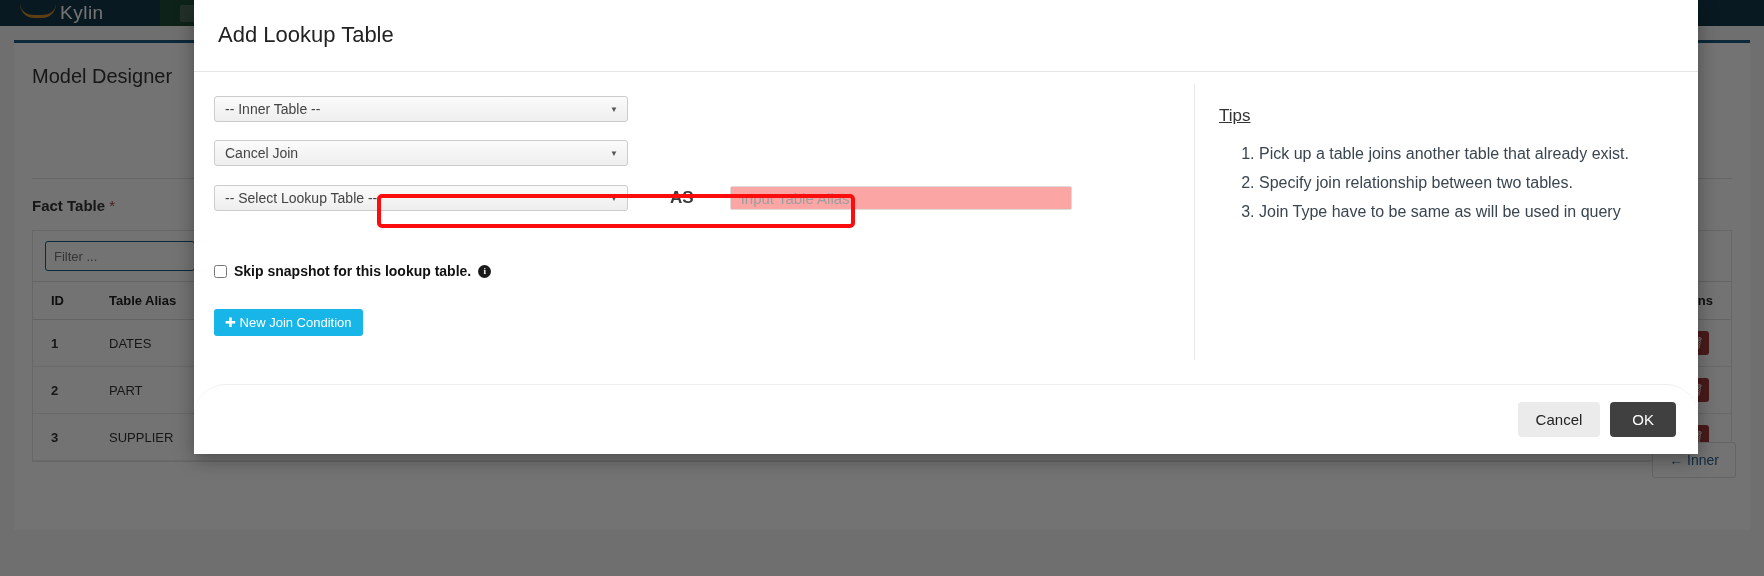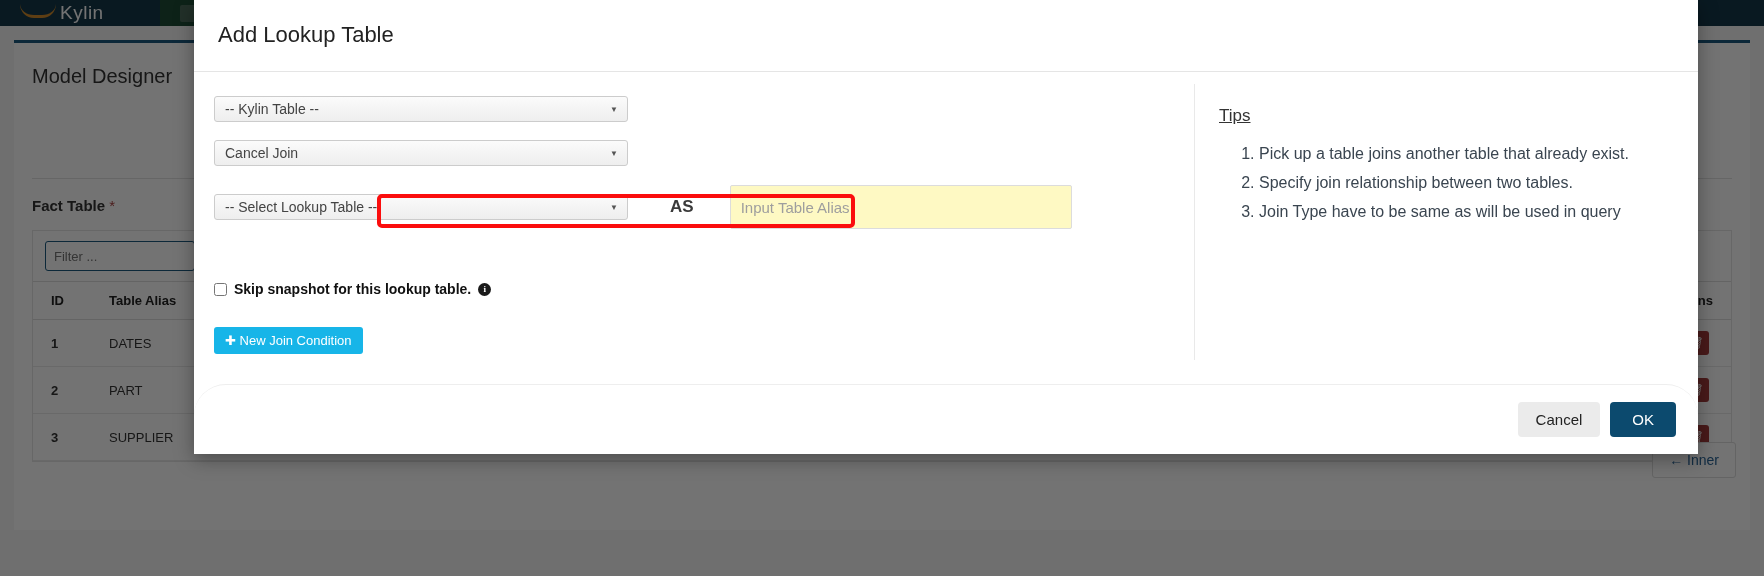--- a/index.html
+++ b/index.html
@@ -308,28 +308,28 @@
   }
 
   .as-label {
     font-size: 17px;
     font-weight: 700;
     color: #3a3a3a;
     margin: 0 36px 0 42px;
   }
   .alias-input {
     width: 342px;
-    height: 44px;
+    height: 24px;
     border: 1px solid #dcdcdc;
     border-radius: 2px;
     padding: 0 10px;
     font-size: 15px;
     color: #666;
     font-family: inherit;
-    background: #fef9c3;
+    background: #fca5a5;
   }
   .alias-input::placeholder { color: #9e9e9e; }
 
   .skip-row {
     display: flex;
     align-items: center;
     margin-top: 52px;
   }
   .skip-row input[type=checkbox] {
     width: 13px; height: 13px;
@@ -378,21 +378,21 @@
   .btn-cancel {
     background: #ebebeb;
     border: none;
     border-radius: 4px;
     padding: 9px 18px;
     font-size: 15px;
     color: #222;
     font-family: inherit;
   }
   .btn-ok {
-    background: #0c4a6e;
+    background: #404040;
     border: none;
     border-radius: 4px;
     padding: 9px 22px;
     font-size: 15px;
     color: #fff;
     font-family: inherit;
   }
 </style>
 </head>
 <body>
@@ -497,21 +497,21 @@
     <div class="modal-header">
       <div class="modal-title">Add Lookup Table</div>
     </div>
 
     <div class="modal-body">
 
       <div class="form-col">
 
         <div class="row-from">
           <div class="sel">
-            <span>-- Kylin Table --</span>
+            <span>-- Inner Table --</span>
             <span class="caret">▼</span>
           </div>
         </div>
 
         <div class="row-join">
           <div class="sel">
             <span>Cancel Join</span>
             <span class="caret">▼</span>
           </div>
         </div>

